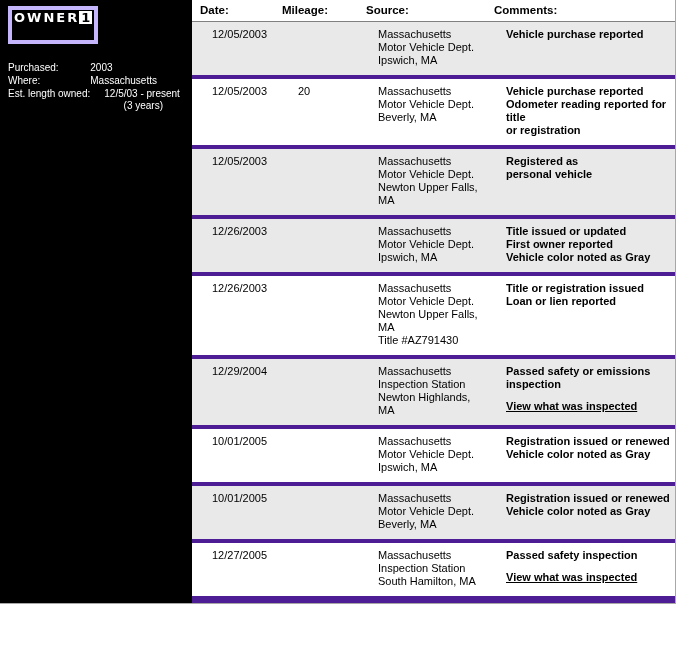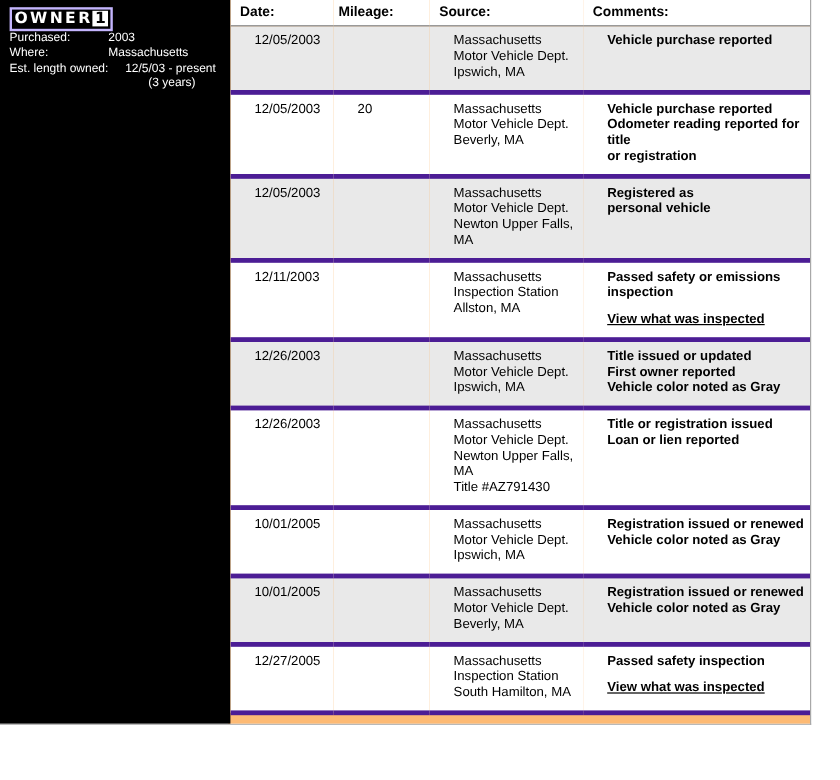--- a/index.html
+++ b/index.html
@@ -39,23 +39,23 @@
     width: 190px;
     min-width: 190px;
     background: #000000;
     color: #ffffff;
     box-sizing: border-box;
     padding: 6px 8px 0 8px;
     position: relative;
   }
   .owner-badge {
     display: inline-block;
-    border: 2px solid #c4b5fd;
-    padding: 1px 2px 2px 2px;
-    margin-bottom: 0;
+    border: 4px solid #c4b5fd;
+    padding: 1px 2px 16px 2px;
+    margin-bottom: 18px;
     line-height: 1;
   }
   .owner-badge-text {
     font-family: "DejaVu Sans", sans-serif;
     font-weight: bold;
     font-size: 13px;
     letter-spacing: 2px;
     color: #ffffff;
     display: inline-block;
   }
@@ -90,21 +90,21 @@
     padding-left: 14px;
   }
   .owner-value .sub {
     display: block;
     text-align: center;
     width: 78px;
   }
   
   .history {
     flex: 1;
-    background: #fdba74;
+    background: #4c1d95;
     box-sizing: border-box;
     border-left: 2px solid #000000;
     position: relative;
     overflow: hidden;
   }
   table.hist {
     width: 100%;
     border-collapse: collapse;
     table-layout: fixed;
   }
@@ -242,33 +242,20 @@
               <span class="src-line">Motor Vehicle Dept.</span>
               <span class="src-line">Newton Upper Falls,</span>
               <span class="src-line">MA</span>
             </td>
             <td class="col-comments">
               <span class="cmt-line">Registered as</span>
               <span class="cmt-line">personal vehicle</span>
             </td>
           </tr>
 
-          <tr class="plain">
-            <td class="col-date">12/11/2003</td>
-            <td class="col-mileage"></td>
-            <td class="col-source">
-              <span class="src-line">Massachusetts</span>
-              <span class="src-line">Inspection Station</span>
-              <span class="src-line">Allston, MA</span>
-            </td>
-            <td class="col-comments">
-              <span class="cmt-line">Passed safety or emissions inspection</span>
-              <span class="viewlink">View what was inspected</span>
-            </td>
-          </tr>
 
           <tr class="shade">
             <td class="col-date">12/26/2003</td>
             <td class="col-mileage"></td>
             <td class="col-source">
               <span class="src-line">Massachusetts</span>
               <span class="src-line">Motor Vehicle Dept.</span>
               <span class="src-line">Ipswich, MA</span>
             </td>
             <td class="col-comments">
@@ -287,20 +274,34 @@
               <span class="src-line">Newton Upper Falls,</span>
               <span class="src-line">MA</span>
               <span class="src-line">Title #AZ791430</span>
             </td>
             <td class="col-comments">
               <span class="cmt-line">Title or registration issued</span>
               <span class="cmt-line">Loan or lien reported</span>
             </td>
           </tr>
 
+          <tr class="shade">
+            <td class="col-date">12/29/2004</td>
+            <td class="col-mileage"></td>
+            <td class="col-source">
+              <span class="src-line">Massachusetts</span>
+              <span class="src-line">Inspection Station</span>
+              <span class="src-line">Newton Highlands,</span>
+              <span class="src-line">MA</span>
+            </td>
+            <td class="col-comments">
+              <span class="cmt-line">Passed safety or emissions inspection</span>
+              <span class="viewlink">View what was inspected</span>
+            </td>
+          </tr>
 
           <tr class="plain">
             <td class="col-date">10/01/2005</td>
             <td class="col-mileage"></td>
             <td class="col-source">
               <span class="src-line">Massachusetts</span>
               <span class="src-line">Motor Vehicle Dept.</span>
               <span class="src-line">Ipswich, MA</span>
             </td>
             <td class="col-comments">

